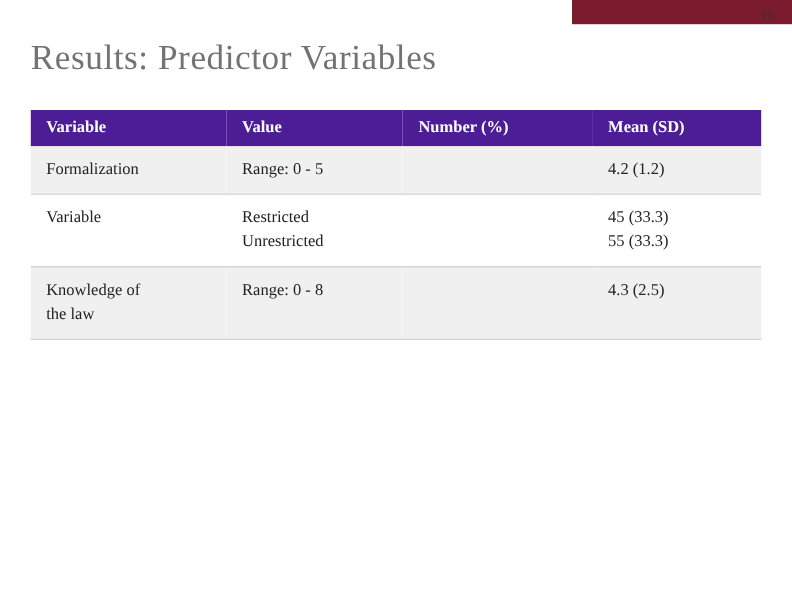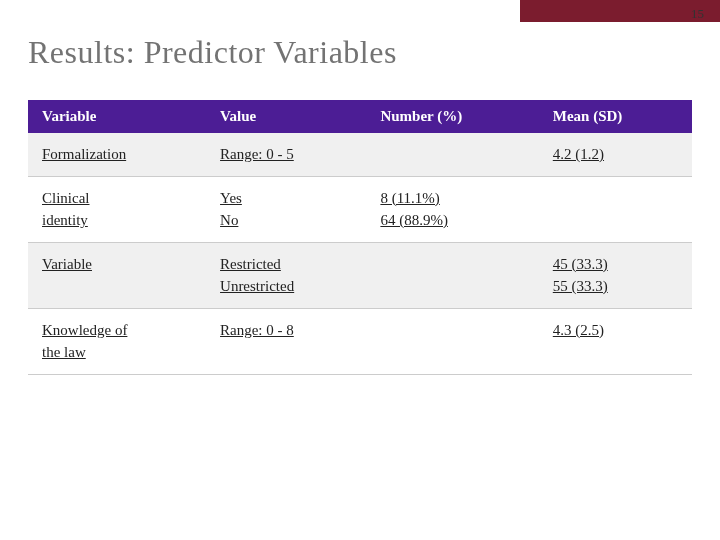--- a/index.html
+++ b/index.html
@@ -72,21 +72,20 @@
     }
 
     tbody tr:nth-child(even) {
       background: #ffffff;
     }
 
     tbody td {
       padding: 10px 14px;
       vertical-align: top;
       line-height: 1.5;
-      text-decoration: underline;
     }
   </style>
 </head>
 <body>
 
 <div class="accent-bar"></div>
 
 <span class="page-number">15</span>
 
 <h1 class="title">Results: Predictor Variables</h1>
@@ -102,29 +101,20 @@
       </tr>
     </thead>
     <tbody id="table-body">
     <tr>
           <td style="white-space: pre-line;">Formalization</td>
           <td style="white-space: pre-line;">Range: 0 - 5</td>
           <td style="white-space: pre-line;"></td>
           <td style="white-space: pre-line;">4.2 (1.2)</td>
         </tr>
         <tr>
-          <td style="white-space: pre-line;">Clinical
-identity</td>
-          <td style="white-space: pre-line;">Yes
-No</td>
-          <td style="white-space: pre-line;">8 (11.1%)
-64 (88.9%)</td>
-          <td style="white-space: pre-line;"></td>
-        </tr>
-        <tr>
           <td style="white-space: pre-line;">Variable</td>
           <td style="white-space: pre-line;">Restricted
 Unrestricted</td>
           <td style="white-space: pre-line;"></td>
           <td style="white-space: pre-line;">45 (33.3)
 55 (33.3)</td>
         </tr>
         <tr>
           <td style="white-space: pre-line; margin-top: 20px;">Knowledge of
 the law</td>

